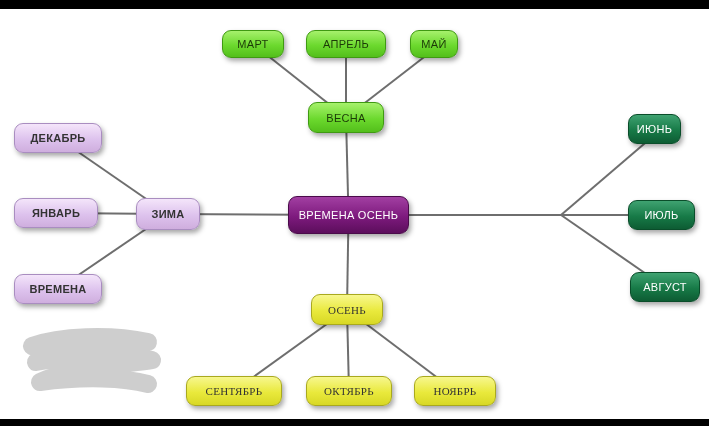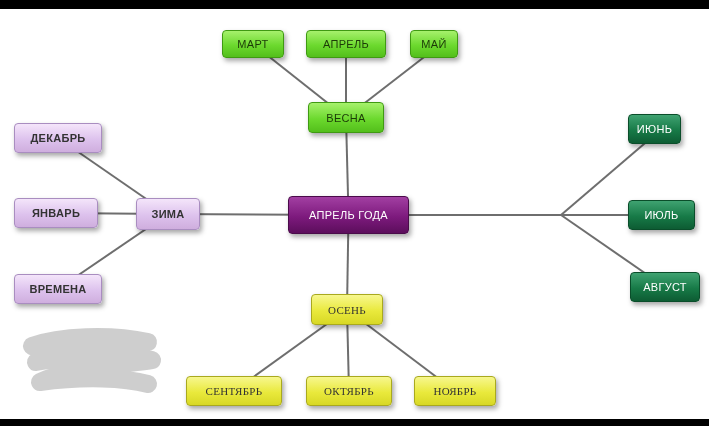--- a/index.html
+++ b/index.html
@@ -6,21 +6,21 @@
   .stage{
     position:relative;width:709px;height:426px;background:#ffffff;
     overflow:hidden;font-family:"Liberation Sans",sans-serif;
   }
   .bar{position:absolute;left:0;width:709px;background:#000;}
   .bar.top{top:0;height:9px;}
   .bar.bottom{bottom:0;height:7px;}
   #edges{position:absolute;left:0;top:0;width:709px;height:426px;}
   .node{
     position:absolute;display:flex;align-items:center;justify-content:center;
-    border-radius:4px;font-size:11px;letter-spacing:.3px;
+    border-radius:9px;font-size:11px;letter-spacing:.3px;
     box-shadow:2px 3px 5px rgba(0,0,0,.35);
     box-sizing:border-box;cursor:pointer;user-select:none;white-space:nowrap;
   }
   .n-spring{background:linear-gradient(180deg,#a6f16c 0%,#6cd92e 55%,#53bf1b 100%);border:1px solid #3f9a12;color:#1c3a08;}
   .n-winter{background:linear-gradient(180deg,#f4e5fa 0%,#ddc2ed 55%,#cfaede 100%);border:1px solid #a98dc0;color:#333;font-weight:bold;}
   .n-summer{background:linear-gradient(180deg,#3fa271 0%,#177a47 55%,#0d5c33 100%);border:1px solid #0a4d2a;color:#fff;}
   .n-autumn{background:linear-gradient(180deg,#f7f78e 0%,#e9e93c 55%,#d8d825 100%);border:1px solid #a9a91e;color:#333;font-family:Liberation Serif, serif;}
   .n-center{background:linear-gradient(180deg,#a23fa2 0%,#7d1a7d 55%,#5c0e5c 100%);border:1px solid #4a0b4a;color:#fff;}
 </style>
 </head>
@@ -41,21 +41,21 @@
       <line x1="168" y1="214" x2="56" y2="213" stroke="#6e6e6e" stroke-width="2"></line>
       <line x1="168" y1="214" x2="58" y2="289" stroke="#6e6e6e" stroke-width="2"></line>
       <line x1="561" y1="215" x2="661.5" y2="129" stroke="#6e6e6e" stroke-width="2"></line>
       <line x1="561" y1="215" x2="661.5" y2="215" stroke="#6e6e6e" stroke-width="2"></line>
       <line x1="561" y1="215" x2="665" y2="287" stroke="#6e6e6e" stroke-width="2"></line>
       <line x1="347" y1="309.5" x2="234" y2="391" stroke="#6e6e6e" stroke-width="2"></line>
       <line x1="347" y1="309.5" x2="349" y2="391" stroke="#6e6e6e" stroke-width="2"></line>
       <line x1="347" y1="309.5" x2="455" y2="391" stroke="#6e6e6e" stroke-width="2"></line>
     </svg>
 
-  <div class="node n-center" style="left:288px;top:196px;width:121px;height:38px">АПРЕЛЬ ГОДА</div>
+  <div class="node n-center" style="left:288px;top:196px;width:121px;height:38px">ВРЕМЕНА ОСЕНЬ</div>
 
   <div class="node n-spring" style="left:308px;top:102px;width:76px;height:31px">ВЕСНА</div>
   <div class="node n-spring" style="left:222px;top:30px;width:62px;height:28px">МАРТ</div>
   <div class="node n-spring" style="left:306px;top:30px;width:80px;height:28px">АПРЕЛЬ</div>
   <div class="node n-spring" style="left:410px;top:30px;width:48px;height:28px">МАЙ</div>
 
   <div class="node n-winter" style="left:136px;top:198px;width:64px;height:32px">ЗИМА</div>
   <div class="node n-winter" style="left:14px;top:123px;width:88px;height:30px">ДЕКАБРЬ</div>
   <div class="node n-winter" style="left:14px;top:198px;width:84px;height:30px">ЯНВАРЬ</div>
   <div class="node n-winter" style="left:14px;top:274px;width:88px;height:30px">ВРЕМЕНА</div>

